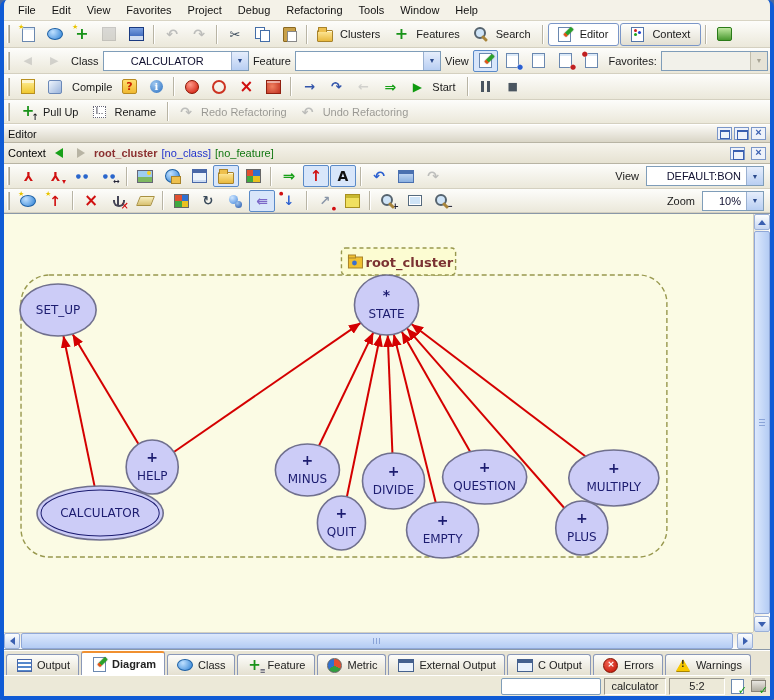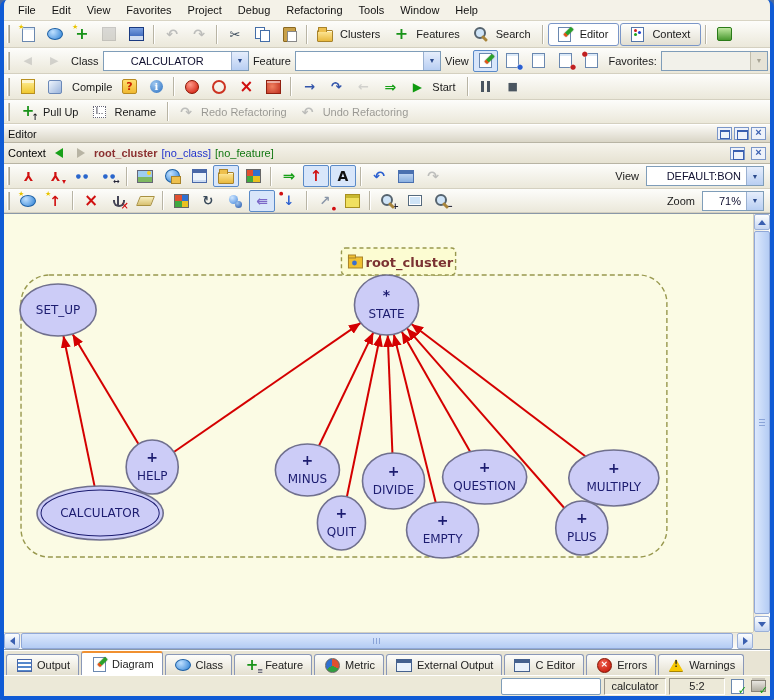--- a/index.html
+++ b/index.html
@@ -142,21 +142,21 @@
   .sb-v .sb-thumb{left:0;width:16px;top:17px;bottom:18px;}
   .sb-h .sb-thumb{top:0;height:16px;left:17px;right:20px;background:linear-gradient(#dce8fc,#b4ccf4);}
   .sb-v .sb-thumb::after{content:"";position:absolute;left:4px;right:4px;top:50%;height:8px;margin-top:-4px;
     background:repeating-linear-gradient(#8aa4d8 0 1px,transparent 1px 3px);}
   .sb-h .sb-thumb::after{content:"";position:absolute;top:4px;bottom:4px;left:50%;width:8px;margin-left:-4px;
     background:repeating-linear-gradient(90deg,#8aa4d8 0 1px,transparent 1px 3px);}
   
   .tabbar{height:25px;flex:0 0 25px;display:flex;align-items:flex-end;gap:2px;background:#e8e4d4;padding:0 2px;border-top:1px solid #fff;}
   .tab{height:21px;display:inline-flex;align-items:center;gap:4px;padding:0 8px;font-size:11px;color:#222;
     border:1px solid #8a98b8;border-bottom:none;border-radius:3px 3px 0 0;background:linear-gradient(#fdfdfb,#e4e0d0);position:relative;}
-  .tab.active{height:24px;background:#fff;border-top:2px solid #f09030;font-weight:normal;}
+  .tab.active{height:24px;background:#fff;border-top:2px solid #f09030;font-weight:bold;}
   
   .statusbar{height:21px;flex:0 0 21px;display:flex;align-items:center;background:#ece9d8;border-top:1px solid #fff;padding:1px 3px;gap:3px;}
   .scell{height:17px;display:flex;align-items:center;justify-content:center;font-size:11px;color:#222;
     border:1px solid;border-color:#9a968a #fff #fff #9a968a;padding:0 6px;}
   .scell.grow{flex:1;border:none;}
   .sinput{width:100px;height:17px;border:1px solid #7f9db9;border-radius:2px;font-size:11px;padding:0 4px;font-family:inherit;}
 </style>
 </head>
 <body>
 
@@ -522,21 +522,21 @@
         </button>
         <button class="tbtn">
           <span class="ic ic-mag">
             <span class="ov" style="color: rgb(34, 34, 51); font-size: 9px;">−</span>
           </span>
         </button>
       </div>
     <div class="rowright">
       <span class="tlabel">Zoom</span>
       <div class="combo" style="width:62px">
-        <span class="val">71%</span>
+        <span class="val">10%</span>
         <span class="dd"></span>
       </div>
     </div>
   </div>
 
   <div class="canvaswrap">
     <svg id="diagram-svg" viewBox="0 0 746 391" width="747" height="391" preserveAspectRatio="none">
         <rect x="0" y="0" width="746" height="391" fill="#fbfbe4"></rect>
         <defs>
           <marker id="arr" markerWidth="13" markerHeight="11" refX="12" refY="5" orient="auto" markerUnits="userSpaceOnUse">
@@ -659,21 +659,21 @@
       <button class="tab">
         <span class="ic ic-met"></span>
         <span>Metric</span>
       </button>
       <button class="tab">
         <span class="ic ic-con"></span>
         <span>External Output</span>
       </button>
       <button class="tab">
         <span class="ic ic-con"></span>
-        <span>C Editor</span>
+        <span>C Output</span>
       </button>
       <button class="tab">
         <span class="ic ic-err">
           <span class="ov ctr" style="color: rgb(255, 255, 255); font-size: 9px;">×</span>
         </span>
         <span>Errors</span>
       </button>
       <button class="tab">
         <span class="ic ic-warn"></span>
         <span>Warnings</span>

